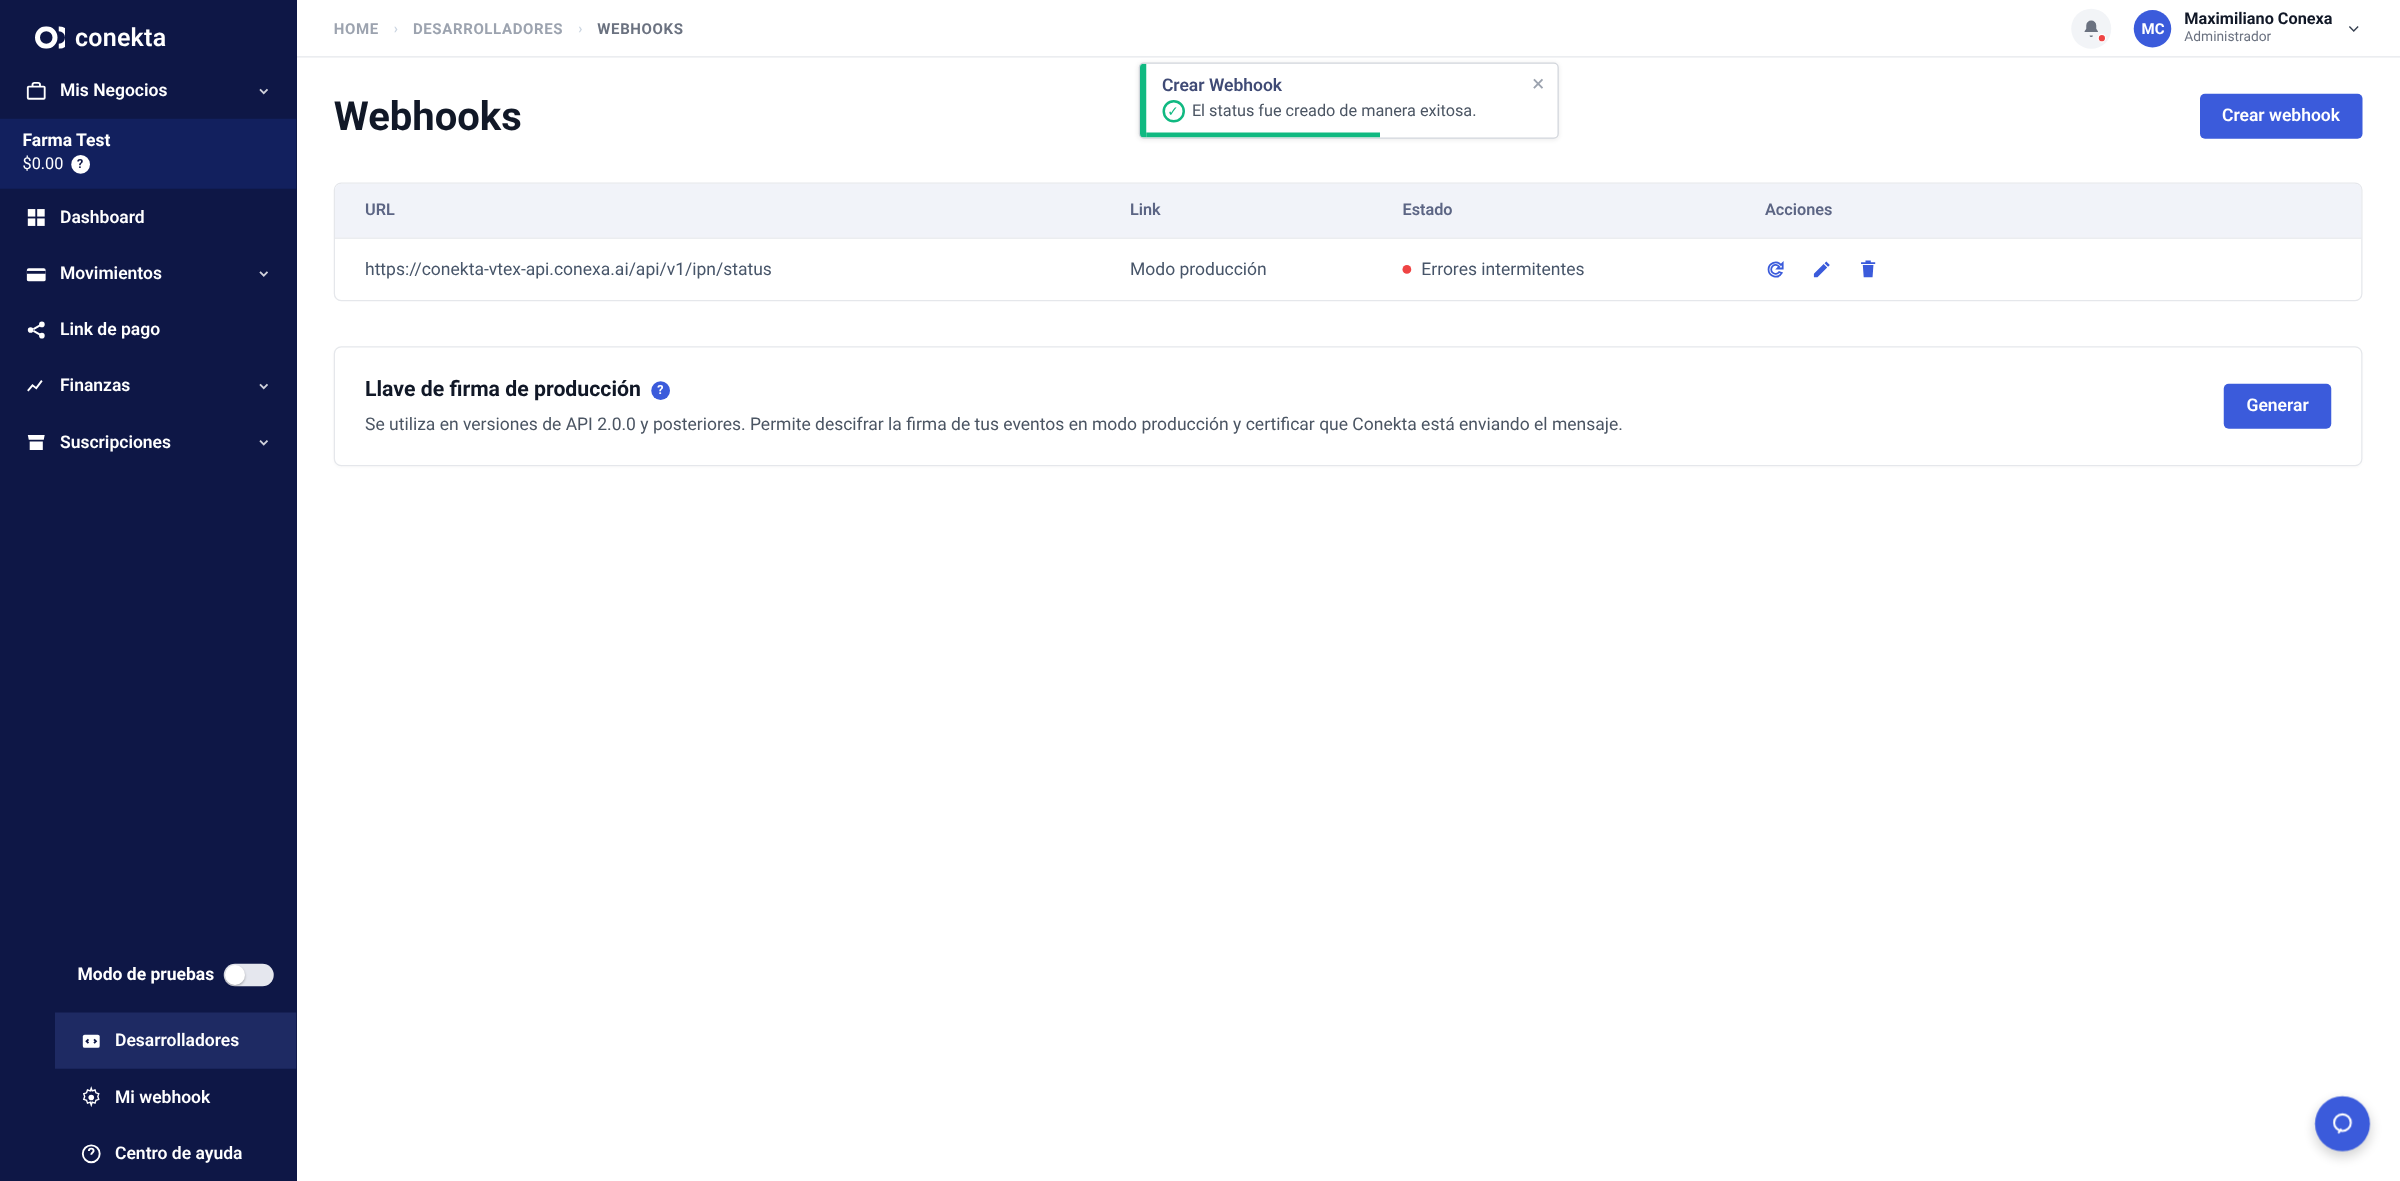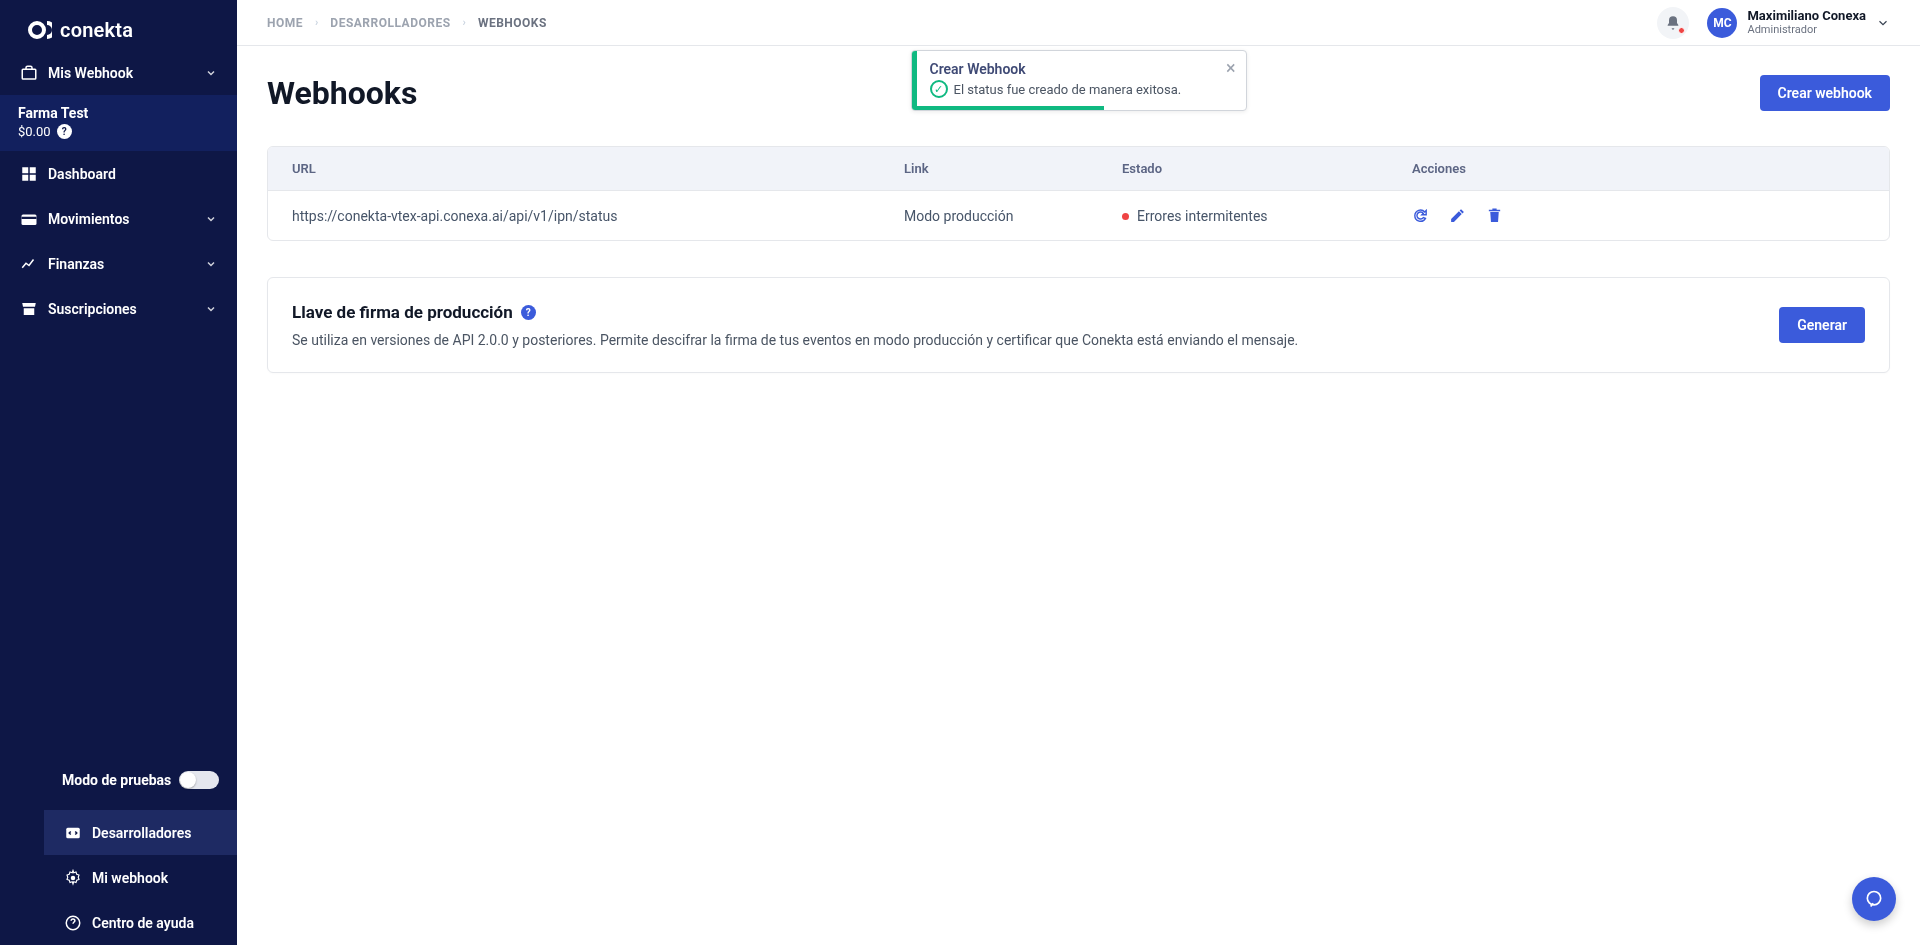--- a/index.html
+++ b/index.html
@@ -83,21 +83,21 @@
   </div>
 
   <div class="nav">
     <div class="nav-item">
       <span class="icon">
         <svg width="18" height="18" viewBox="0 0 24 24" fill="none" stroke="#fff" stroke-width="2">
             <rect x="3" y="7" width="18" height="13" rx="1"></rect>
             <path d="M8 7V5a2 2 0 012-2h4a2 2 0 012 2v2"></path>
           </svg>
       </span>
-      <span class="label">Mis Webhook</span>
+      <span class="label">Mis Negocios</span>
       <span class="chev">
         <svg width="12" height="12" viewBox="0 0 24 24" fill="none" stroke="#fff" stroke-width="3">
             <path d="M6 9l6 6 6-6"></path>
           </svg>
       </span>
     </div>
   </div>
 
   <div class="account-block">
     <div class="account-name">Farma Test</div>
@@ -125,20 +125,31 @@
             <rect x="2" y="6" width="20" height="14" rx="2"></rect>
             <rect x="2" y="9" width="20" height="3" fill="#0e1746"></rect>
           </svg>
       </span>
       <span class="label">Movimientos</span>
       <span class="chev">
           <svg width="12" height="12" viewBox="0 0 24 24" fill="none" stroke="#fff" stroke-width="3">
             <path d="M6 9l6 6 6-6"></path>
           </svg>
         </span>
+    </div>
+    <div class="nav-item">
+      <span class="icon">
+        <svg width="18" height="18" viewBox="0 0 24 24" fill="#fff">
+            <circle cx="6" cy="12" r="3"></circle>
+            <circle cx="18" cy="6" r="3"></circle>
+            <circle cx="18" cy="18" r="3"></circle>
+            <path d="M9 11l7-4M9 13l7 4" stroke="#fff" stroke-width="2"></path>
+          </svg>
+      </span>
+      <span class="label">Link de pago</span>
     </div>
     <div class="nav-item">
       <span class="icon">
         <svg width="18" height="18" viewBox="0 0 24 24" fill="none" stroke="#fff" stroke-width="2">
             <path d="M3 17l5-6 4 3 6-8"></path>
           </svg>
       </span>
       <span class="label">Finanzas</span>
       <span class="chev">
           <svg width="12" height="12" viewBox="0 0 24 24" fill="none" stroke="#fff" stroke-width="3">

